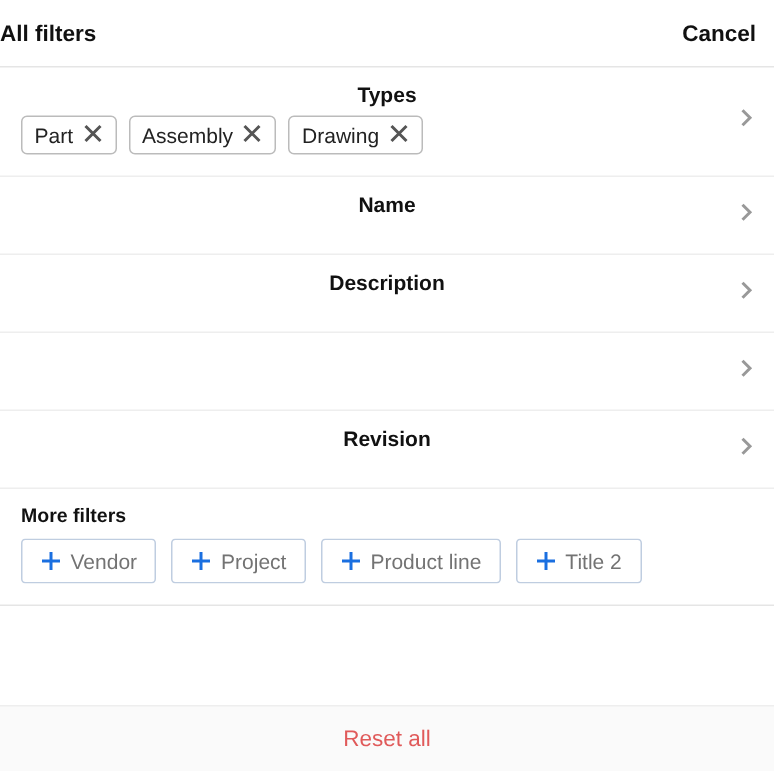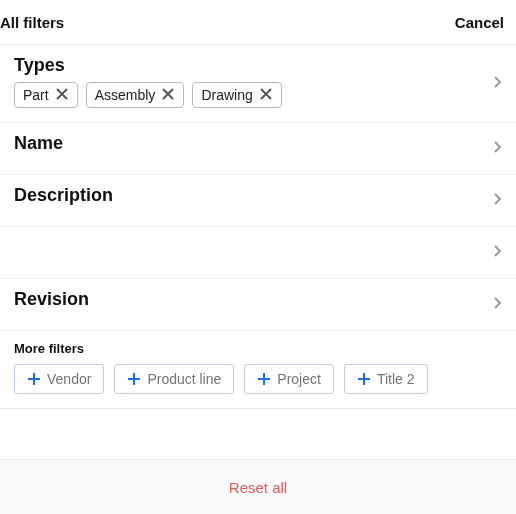--- a/index.html
+++ b/index.html
@@ -2,31 +2,31 @@
 <html><head>
 <meta charset="utf-8">
 <style>
   * { box-sizing: border-box; margin: 0; padding: 0; }
   html, body { width: 516px; height: 514px; font-family: -apple-system, Helvetica, Arial, sans-serif; background: #fff; color: #111; }
   .header { display: flex; align-items: center; justify-content: flex-start; position: relative; height: 44px; }
   .header .title { font-weight: 700; font-size: 15px; }
   .header .cancel { position: absolute; right: 12px; font-weight: 700; font-size: 15px; cursor: pointer; }
   .hr { border: 0; border-top: 1px solid #e5e5e5; }
   .section { position: relative; padding: 10px 14px 14px 14px; border-bottom: 1px solid #eee; }
-  .section .label { font-weight: 700; font-size: 18px; margin-bottom: 6px; }
+  .section .label { font-weight: 700; font-size: 14px; margin-bottom: 6px; text-align: center; }
   .chevron { position: absolute; right: 14px; top: 50%; transform: translateY(-50%); color: #999; }
   .chips { display: flex; gap: 8px; flex-wrap: wrap; }
   .chip { display: inline-flex; align-items: flex-start; gap: 6px; border: 1px solid #bbb; border-radius: 4px; padding: 4px 8px; font-size: 14px; color: #222; background: #fff; cursor: pointer; }
   .chip .x { width: 14px; height: 14px; display: inline-flex; }
   .more-section { padding: 10px 0 14px 14px; }
   .more-section .label { font-weight: 700; font-size: 13px; margin-bottom: 8px; padding-right: 30px; }
   .more-chips { display: flex; gap: 10px; overflow: hidden; }
   .add-chip { display: inline-flex; align-items: center; gap: 6px; border: 1px solid #bfcde0; color: #737373; border-radius: 3px; padding: 6px 12px; font-size: 14px; white-space: nowrap; cursor: pointer; background: #fff; }
   .add-chip .plus { width: 14px; height: 14px; display: inline-flex; }
-  .footer { position: absolute; left: 0; right: 0; bottom: 0; height: 55px; display: flex; align-items: center; justify-content: center; background: #fafafa; border-top: 1px solid #eee; }
+  .footer { position: absolute; left: 0; right: 0; bottom: 0; height: 44px; display: flex; align-items: center; justify-content: center; background: #fafafa; border-top: 1px solid #eee; }
   .footer .reset { color: #e05a5a; font-size: 15px; font-weight: 400; cursor: pointer; }
   .row-empty { min-height: 52px; }
 </style>
 </head>
 <body>
 
 <div class="header">
   <div class="title">All filters</div>
   <div class="cancel">Cancel</div>
 </div>
@@ -102,29 +102,29 @@
           </svg>
         </span>
       <span>Vendor</span>
     </span>
     <span class="add-chip">
       <span class="plus">
           <svg viewBox="0 0 14 14">
             <path d="M7 1 V13 M1 7 H13" stroke="#1a6fe0" stroke-width="2"></path>
           </svg>
         </span>
-      <span>Product line</span>
+      <span>Project</span>
     </span>
     <span class="add-chip">
       <span class="plus">
           <svg viewBox="0 0 14 14">
             <path d="M7 1 V13 M1 7 H13" stroke="#1a6fe0" stroke-width="2"></path>
           </svg>
         </span>
-      <span>Project</span>
+      <span>Product line</span>
     </span>
     <span class="add-chip">
       <span class="plus">
           <svg viewBox="0 0 14 14">
             <path d="M7 1 V13 M1 7 H13" stroke="#1a6fe0" stroke-width="2"></path>
           </svg>
         </span>
       <span>Title 2</span>
     </span>
 

